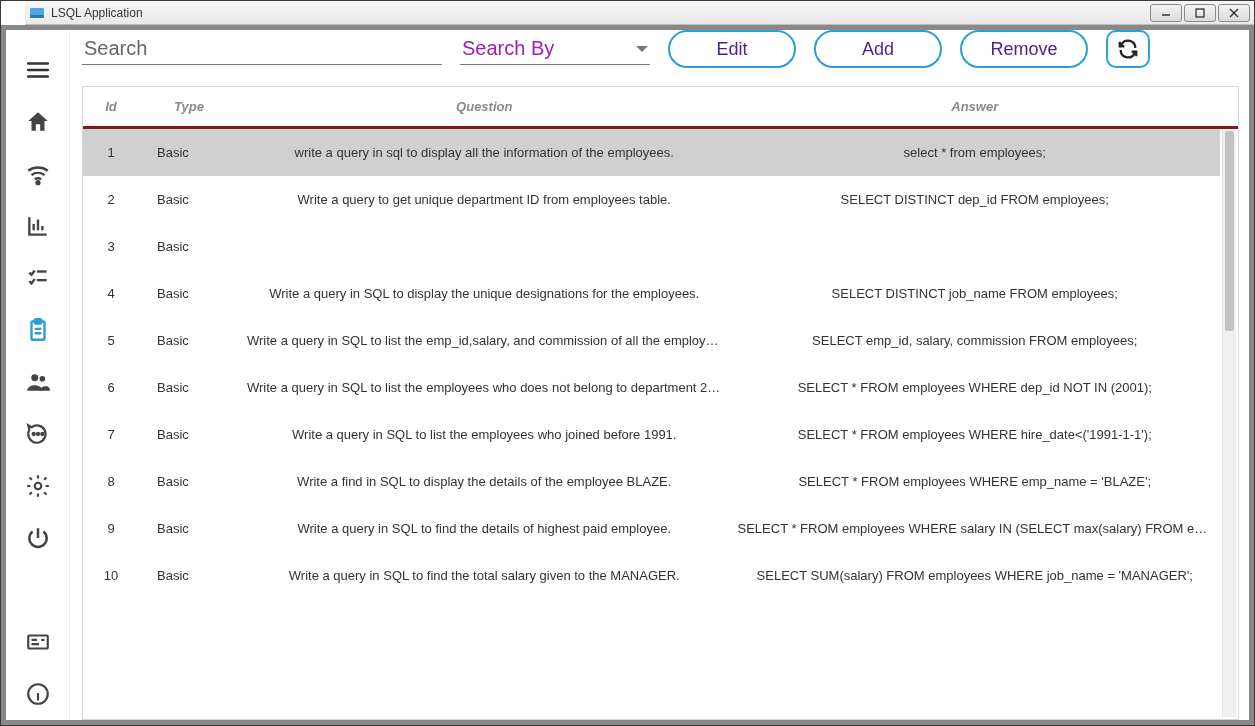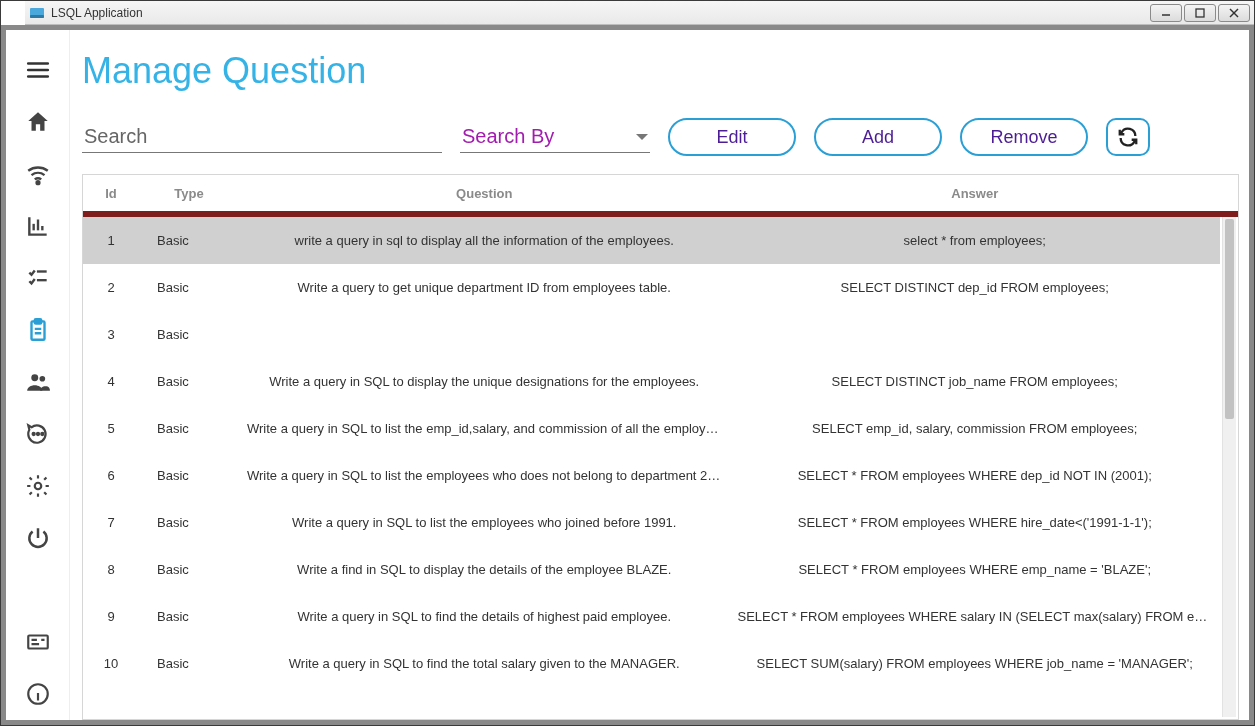--- a/index.html
+++ b/index.html
@@ -147,22 +147,23 @@
     overflow: hidden;
   }
   .thead {
     display: grid;
     grid-template-columns: 56px 100px 1fr 1fr;
     height: 42px;
     align-items: center;
     color: #8a8a8a;
     font-size: 13px;
     font-weight: 600;
-    border-bottom: 6px solid #7f1d1d;
+    border-bottom: 3px solid #7f1d1d;
     padding-right: 18px;
+    font-style: italic;
   }
   .thead > div { text-align: center; padding: 0 6px; }
   .tbody {
     position: absolute;
     top: 42px; left: 0; right: 18px; bottom: 0;
     overflow: hidden;
   }
   .row {
     display: grid;
     grid-template-columns: 56px 100px 1fr 1fr;
@@ -308,21 +309,20 @@
       </div>
       <div class="nav-icon">
         <svg width="26" height="26" viewBox="0 0 24 24" fill="none" stroke="#444" stroke-width="2">
             <circle cx="12" cy="12" r="9"></circle>
             <path d="M12 8h.01M11 12h1v5h1"></path>
           </svg>
       </div>
     </div>
 
     <div class="content">
-      <div class="page-title">Manage Question</div>
 
       <div class="toolbar">
         <input class="search-field" placeholder="Search" style="">
         <div class="select-wrap">
           <span class="sel-label">Search By</span>
           <span class="caret"></span>
         </div>
         <button class="btn">Edit</button>
         <button class="btn">Add</button>
         <button class="btn">Remove</button>

